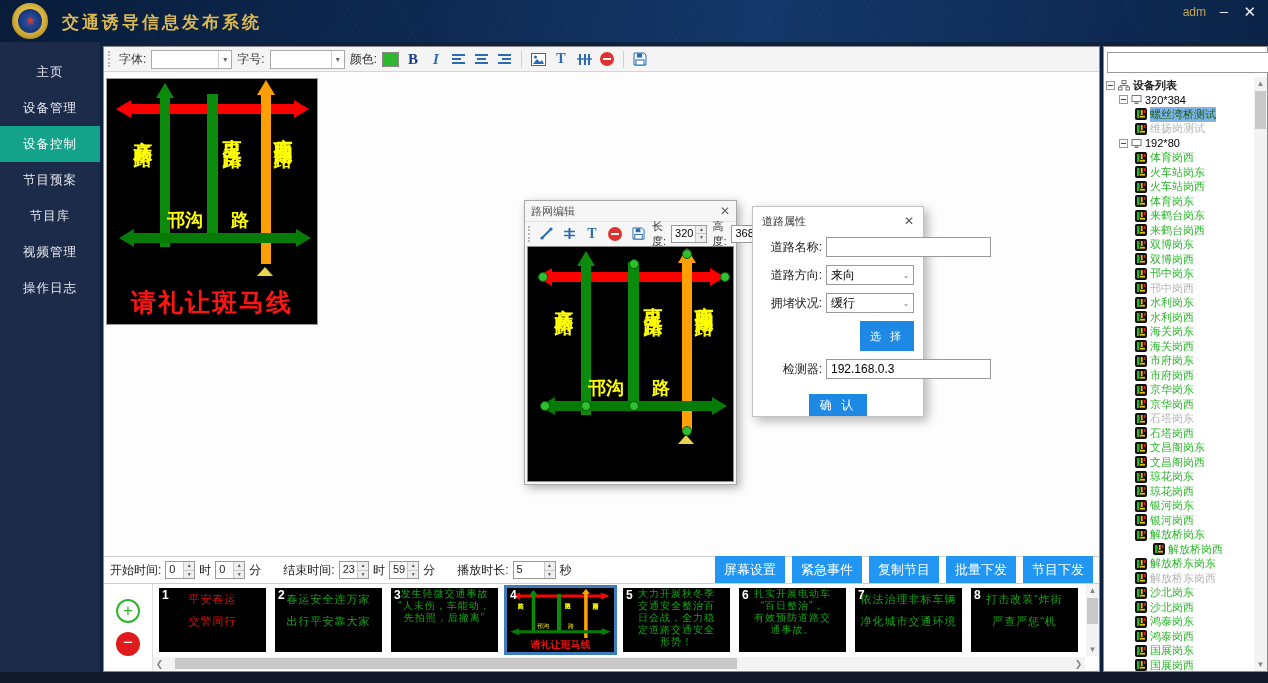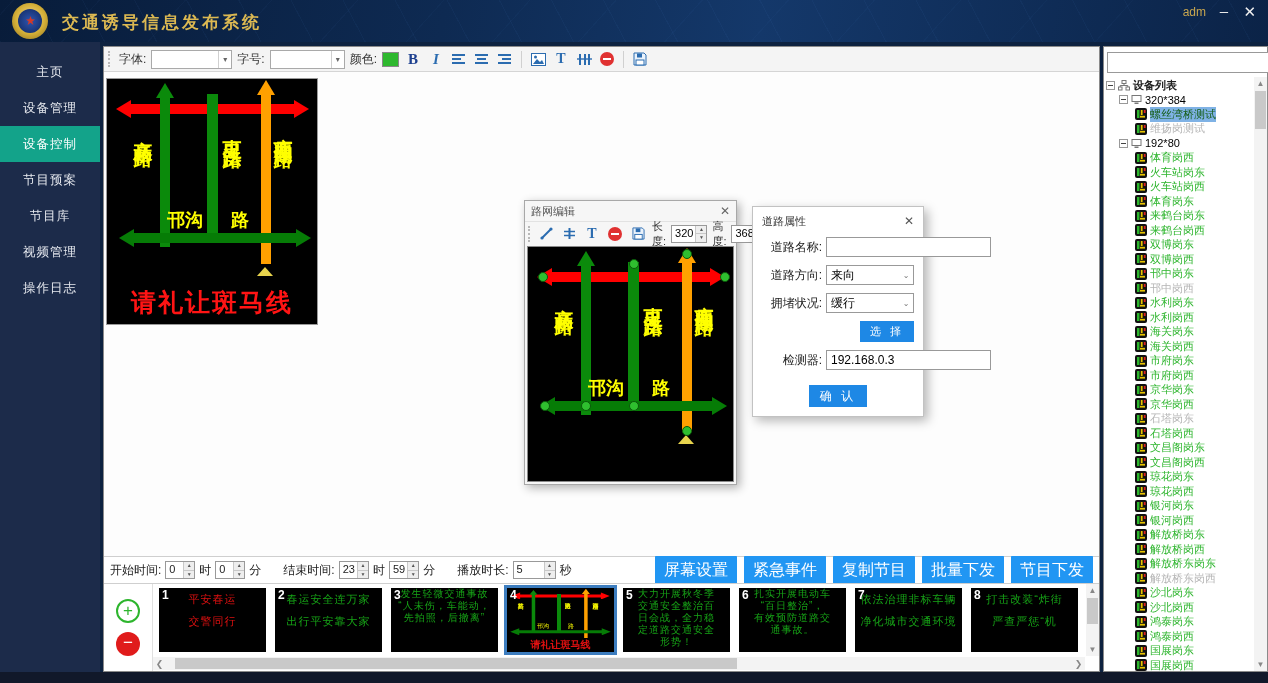--- a/index.html
+++ b/index.html
@@ -104,27 +104,27 @@
     border:1px solid #c2c2c2; box-shadow:4px 4px 10px rgba(0,0,0,.28); padding:7px 9px; }
   .dlg-titlebar { display:flex; font-size:11px; color:#333; }
   .dlg-close { margin-left:auto; color:#555; font-size:12px; }
   .dlg-row { display:flex; align-items:center; margin-top:8px; }
   .dlg-row label { width:60px; text-align:right; margin-right:4px; font-size:12px; color:#222; flex:none; }
   .dlg-input { flex:1; height:20px; border:1px solid #999; background:#fff; font-size:12px; padding:0 4px; font-family:inherit; }
   .dlg-select { flex:1; height:20px; border:1px solid #999; background:#fff; display:flex; align-items:center; }
   .dlg-select .val { flex:1; padding-left:4px; font-size:12px; }
   .dlg-select .arr { width:14px; text-align:center; color:#777; font-size:8px; }
   .btn-blue { background:#1e88e5; color:#fff; border:none; font-size:11px; font-family:inherit; cursor:pointer; }
-  .dlg-select-btn { display:block; margin:8px 0 0 auto; width:54px; height:21px; letter-spacing:3px; }
+  .dlg-select-btn { display:block; margin:8px 0 0 auto; width:54px; height:30px; letter-spacing:3px; }
   .dlg-confirm-btn { display:block; margin:15px auto 0; width:58px; height:22px; font-size:12px; letter-spacing:3px; }
 
   
   .schedule-bar { height:27px; border-top:1px solid #cfcfcf; display:flex; align-items:center; padding:0 6px; gap:4px; font-size:12px; color:#222; background:#fff; }
   .schedule-bar .gap { width:14px; } .schedule-bar .spacer { flex:1; }
-  .action-btn { height:31px; padding:0 9px; background:#2196f3; color:#fff; border:none; border-radius:2px; font-size:16px; font-family:inherit; margin-left:7px; cursor:pointer; }
+  .action-btn { height:31px; padding:0 9px; background:#2196f3; color:#fff; border:none; border-radius:2px; font-size:13px; font-family:inherit; margin-left:7px; cursor:pointer; }
 
   
   .playlist { height:88px; border-top:1px solid #cfcfcf; display:flex; background:#fff; }
   .pl-controls { width:48px; display:flex; flex-direction:column; align-items:center; justify-content:center; gap:9px; }
   .pl-add { width:24px; height:24px; border-radius:50%; border:2px solid #2db52d; color:#2db52d; font-size:17px; line-height:20px; text-align:center; background:#fff; }
   .pl-remove { width:24px; height:24px; border-radius:50%; background:#e01b1b; color:#fff; font-size:17px; line-height:22px; text-align:center; }
   .pl-scroll { flex:1; position:relative; border-left:1px solid #e0e0e0; overflow:hidden; }
   .pl-items { display:flex; gap:9px; padding:4px 2px 0 6px; }
   .thumb { position:relative; width:107px; height:64px; background:#000; flex:none; overflow:hidden; }
   .thumb.selected { outline:3px solid #3d7dbf; outline-offset:0; }
@@ -953,21 +953,21 @@
                 <svg width="12" height="12" viewBox="0 0 12 12">
                   <rect width="12" height="12" rx="2" fill="#111"></rect>
                   <rect x="2" y="2" width="2.5" height="8" fill="#2db52d"></rect>
                   <rect x="5.8" y="2" width="1.8" height="5" fill="#e8c400"></rect>
                   <rect x="8.8" y="2" width="1.8" height="3" fill="#dd2222"></rect>
                   <rect x="5" y="7.8" width="5" height="1.8" fill="#e8c400"></rect>
                 </svg>
               </span>
               <span class="tree-label online">解放桥岗东</span>
             </div>
-            <div class="tree-row " style="padding-left: 31px; font-family: Liberation Serif, serif;">
+            <div class="tree-row " style="padding-left: 49px; font-family: Liberation Serif, serif;">
               <span class="tree-icon">
                 <svg width="12" height="12" viewBox="0 0 12 12">
                   <rect width="12" height="12" rx="2" fill="#111"></rect>
                   <rect x="2" y="2" width="2.5" height="8" fill="#2db52d"></rect>
                   <rect x="5.8" y="2" width="1.8" height="5" fill="#e8c400"></rect>
                   <rect x="8.8" y="2" width="1.8" height="3" fill="#dd2222"></rect>
                   <rect x="5" y="7.8" width="5" height="1.8" fill="#e8c400"></rect>
                 </svg>
               </span>
               <span class="tree-label online">解放桥岗西</span>

